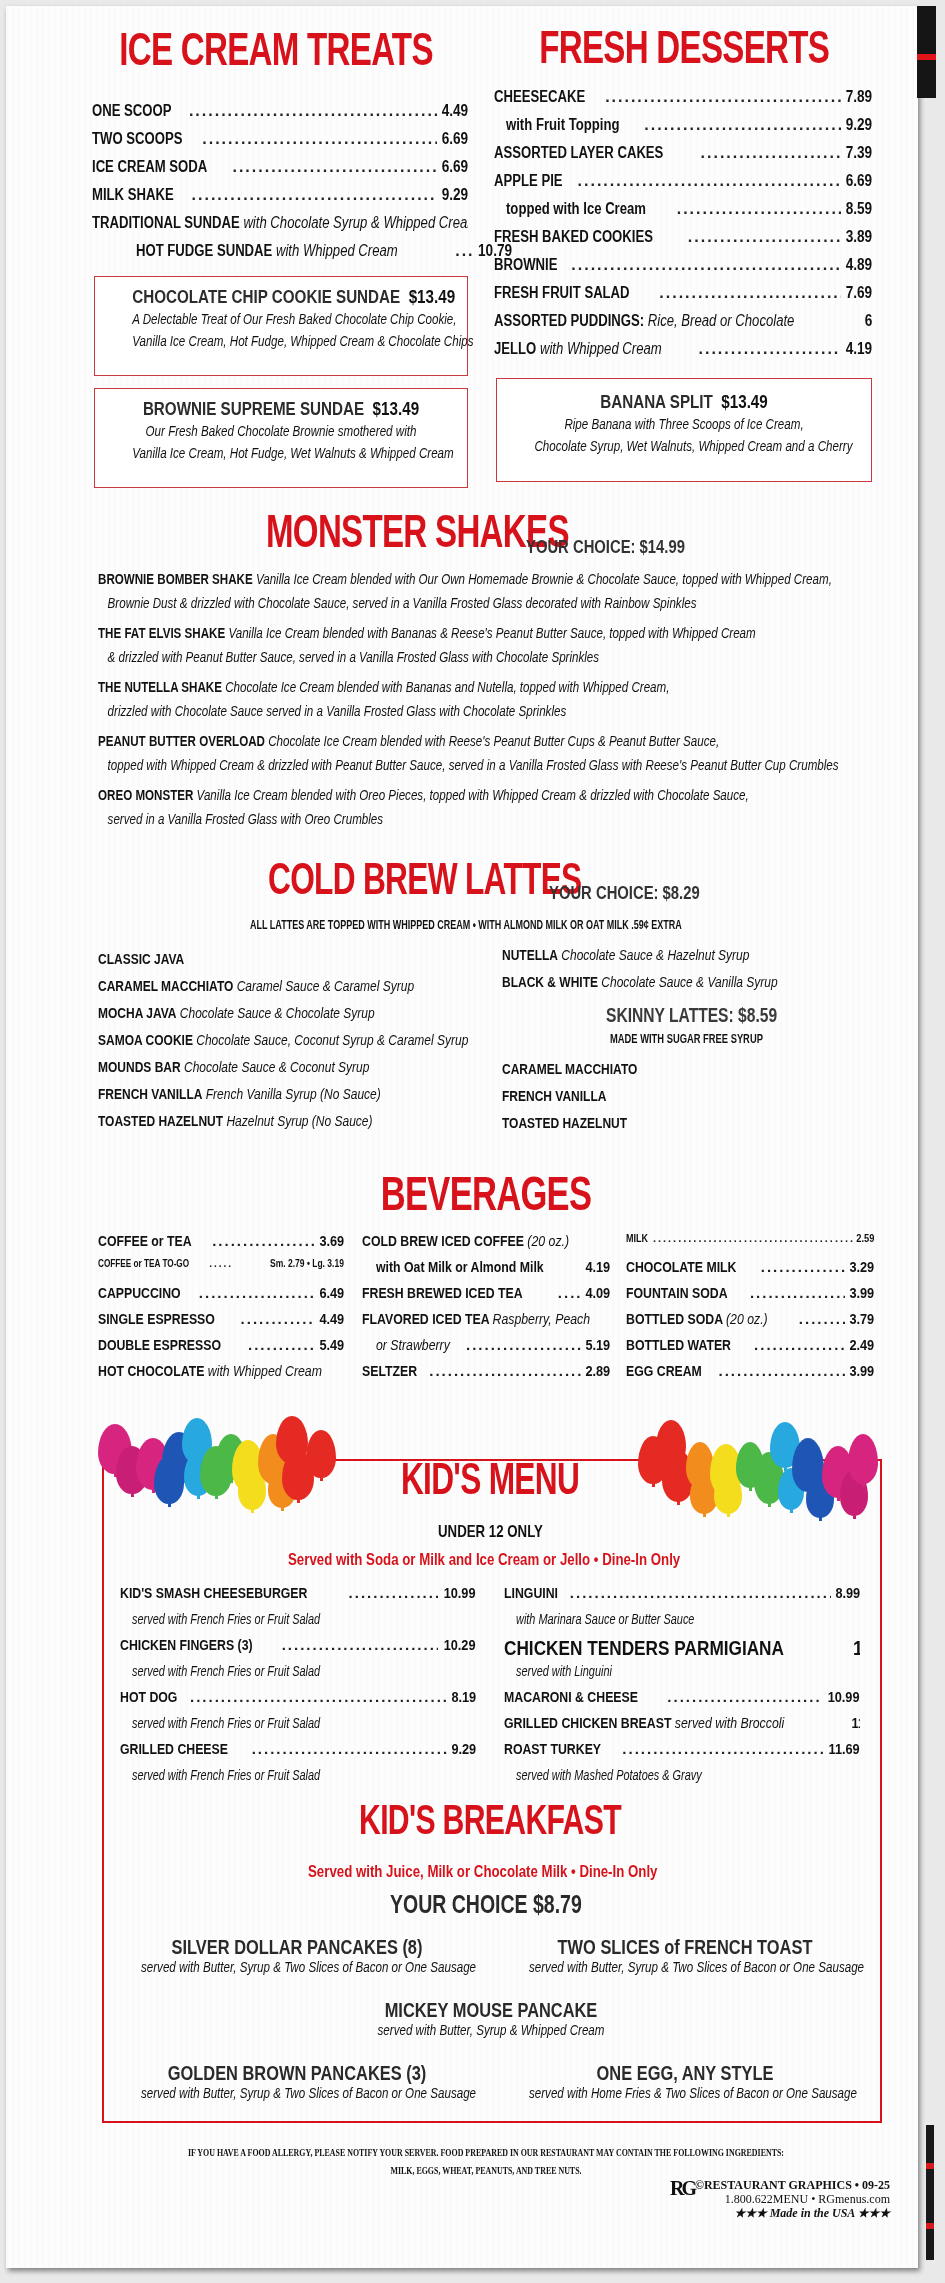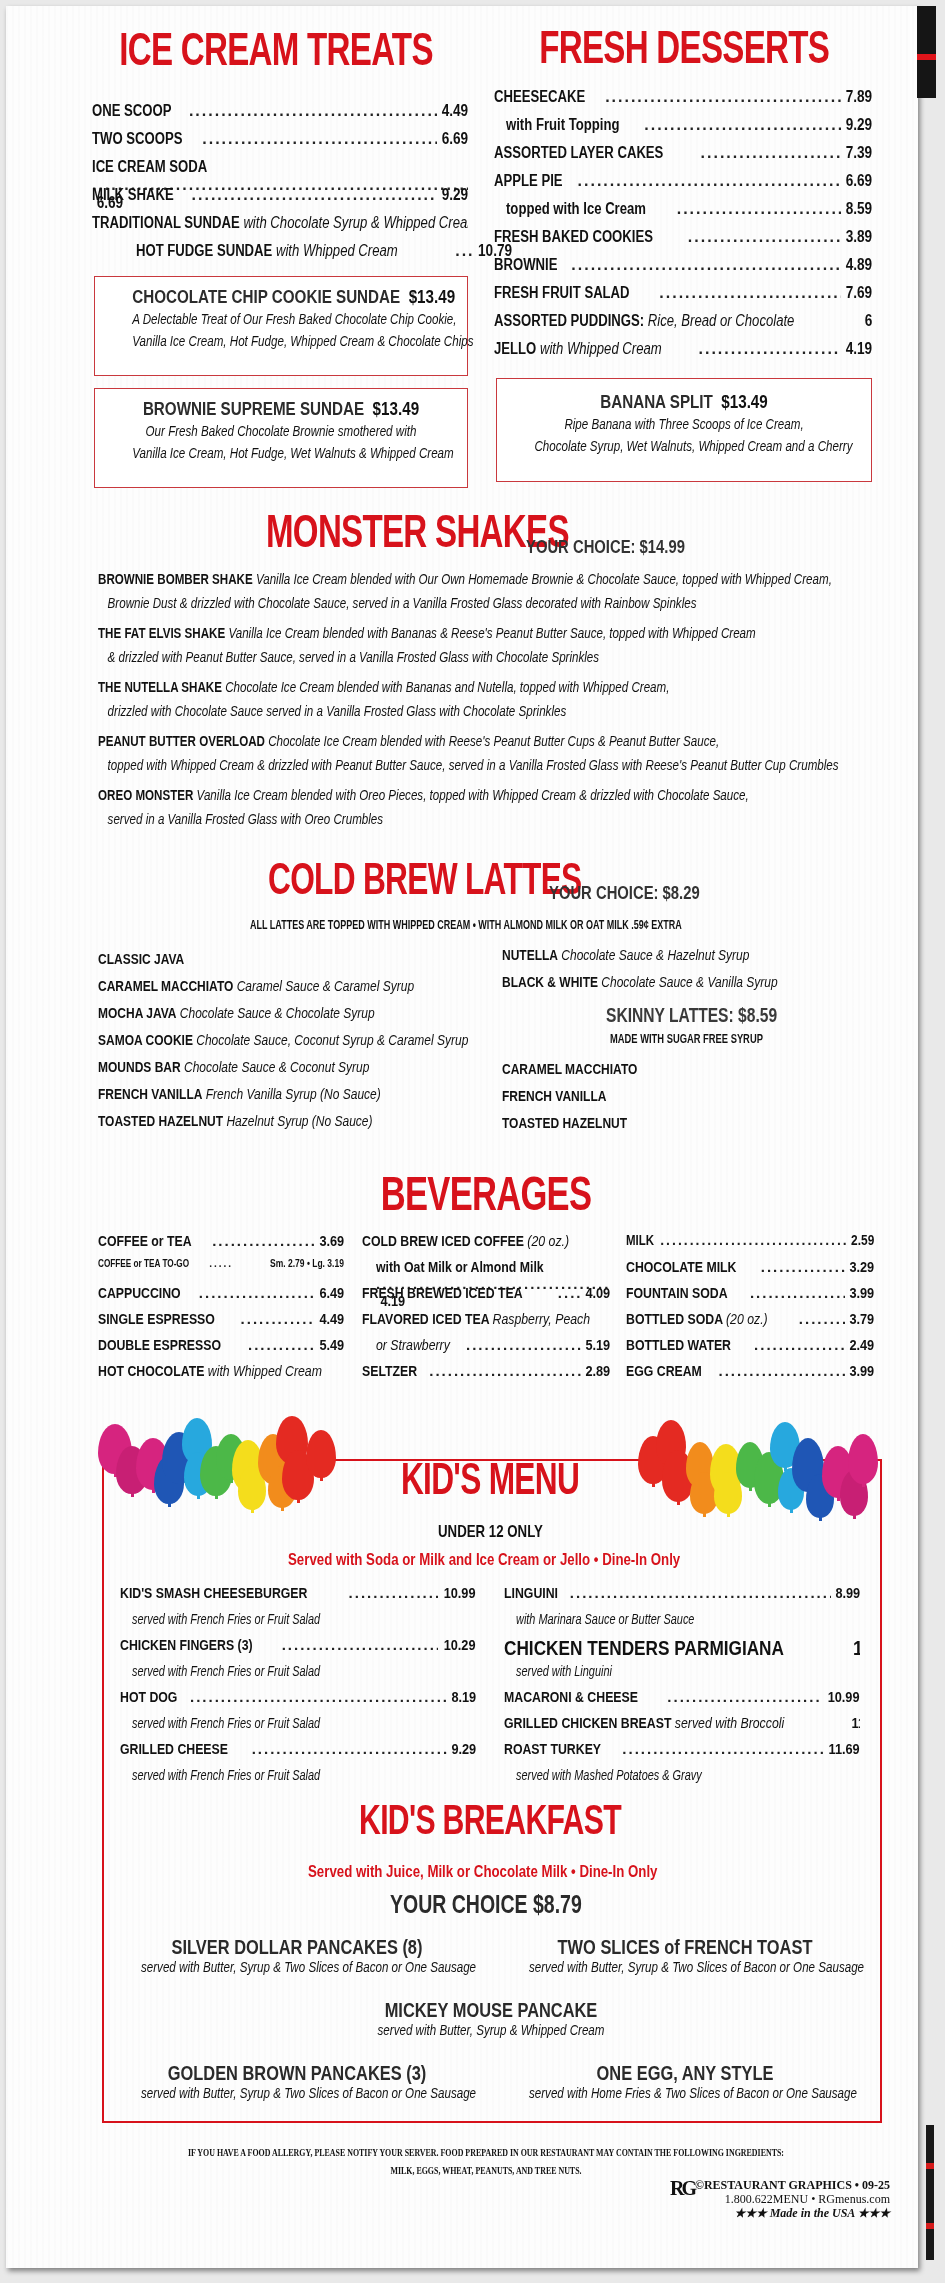--- a/index.html
+++ b/index.html
@@ -64,21 +64,21 @@
     <div class="row" style="left:86px; top:96px; width:376px;">
       <span class="name"><span>ONE SCOOP</span></span>
         <span class="lead"></span>
         <span class="price">4.49</span>
     </div>
     <div class="row" style="left:86px; top:124px; width:376px;">
       <span class="name"><span>TWO SCOOPS</span></span>
         <span class="lead"></span>
         <span class="price">6.69</span>
     </div>
-    <div class="row" style="left:86px; top:152px; width:376px;flex-direction:column;">
+    <div class="row" style="left:86px; top:152px; width:376px;">
       <span class="name"><span>ICE CREAM SODA</span></span>
         <span class="lead"></span>
         <span class="price">6.69</span>
     </div>
     <div class="row" style="left:86px; top:180px; width:376px;">
       <span class="name"><span>MILK SHAKE</span></span>
         <span class="lead"></span>
         <span class="price">9.29</span>
     </div>
     <div class="row" style="left:86px; top:208px; width:376px;">
@@ -254,21 +254,21 @@
       <span class="name"><span>HOT CHOCOLATE</span> <i>with Whipped Cream</i></span>
         <span class="lead"></span>
     </div>
   </div>
 
   <div>
     <div class="row" style="left:356px; top:1226px; width:248px; font-size:15px;">
       <span class="name"><span>COLD BREW ICED COFFEE</span> <i>(20 oz.)</i></span>
         <span class="lead"></span>
     </div>
-    <div class="row" style="left:370px; top:1252px; width:234px; font-size:15px;flex-direction:column;">
+    <div class="row" style="left:370px; top:1252px; width:234px; font-size:15px;">
       <span class="name"><span>with Oat Milk or Almond Milk</span></span>
         <span class="lead"></span>
         <span class="price">4.19</span>
     </div>
     <div class="row" style="left:356px; top:1278px; width:248px; font-size:15px;">
       <span class="name"><span>FRESH BREWED ICED TEA</span></span>
         <span class="lead"></span>
         <span class="price">4.09</span>
     </div>
     <div class="row" style="left:356px; top:1304px; width:248px; font-size:15px;">
@@ -280,21 +280,21 @@
         <span class="price">5.19</span>
     </div>
     <div class="row" style="left:356px; top:1356px; width:248px; font-size:15px;">
       <span class="name"><span>SELTZER</span></span>
         <span class="lead"></span>
         <span class="price">2.89</span>
     </div>
   </div>
 
   <div>
-    <div class="row" style="left:620px; top:1226px; width:248px; font-size:14px;">
+    <div class="row" style="left:620px; top:1226px; width:248px; font-size:11px;">
       <span class="name"><span>MILK</span></span>
         <span class="lead"></span>
         <span class="price">2.59</span>
     </div>
     <div class="row" style="left:620px; top:1252px; width:248px; font-size:15px;">
       <span class="name"><span>CHOCOLATE MILK</span></span>
         <span class="lead"></span>
         <span class="price">3.29</span>
     </div>
     <div class="row" style="left:620px; top:1278px; width:248px; font-size:15px;">

